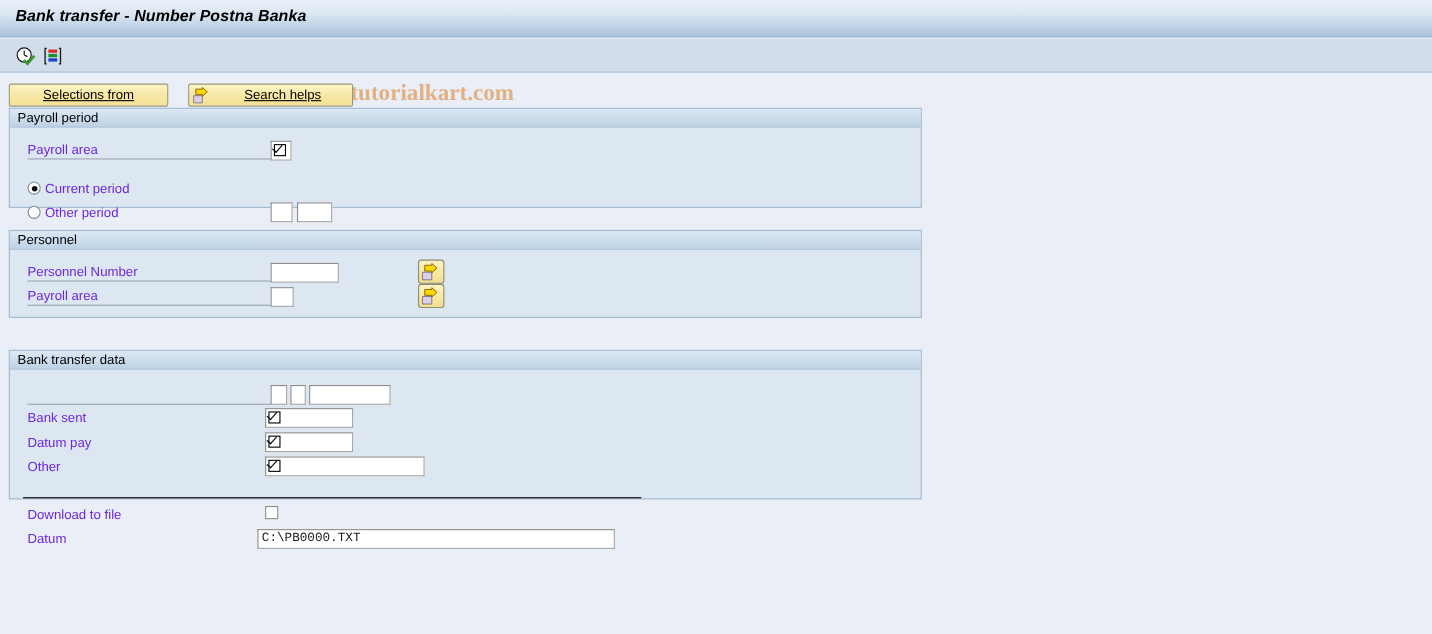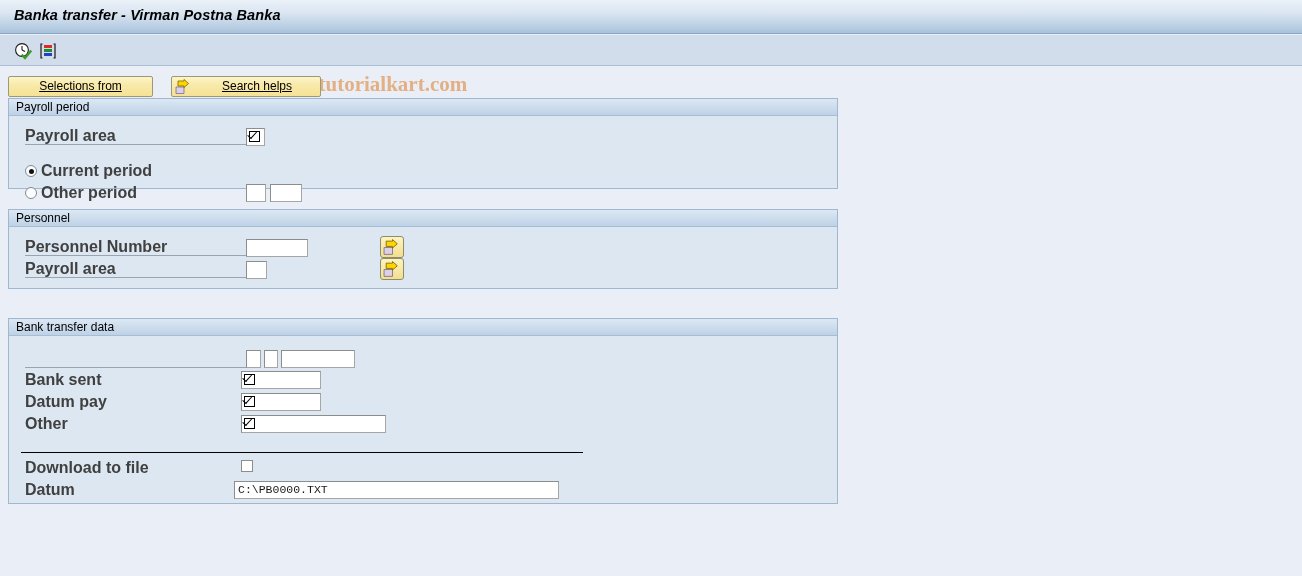--- a/index.html
+++ b/index.html
@@ -125,30 +125,29 @@
     color: #000;
     white-space: nowrap;
     overflow: hidden;
   }
   .panel-body {
     position: relative;
   }
 
   #panel-payroll  { top: 98px;  height: 91px; }
   #panel-selection{ top: 209px; height: 80px; }
-  #panel-bank     { top: 318px; height: 186px; }
+  #panel-bank     { top: 318px; height: 136px; }
 
   
   .flabel {
     position: absolute;
-    font-size: 16px;
-    color: #404040;
+    font-size: 12px;
+    color: #6d28d9;
     white-space: nowrap;
     line-height: 14px;
-    font-weight: bold;
   }
   .label-underline {
     position: absolute;
     height: 1px;
     background: #9aa4ae;
   }
 
   .inputbox {
     position: absolute;
     box-sizing: border-box;
@@ -238,21 +237,21 @@
   .hr-black {
     position: absolute;
     height: 1px;
     background: #000;
   }
 </style>
 </head>
 <body>
 
 <div class="titlebar">
-  <div class="titlebar-text">Banka transfer - Virman Postna Banka</div>
+  <div class="titlebar-text">Bank transfer - Number Postna Banka</div>
 </div>
 
 <div class="toolbar">
 
   <span class="tb-icon exec">
     <svg width="18" height="18" viewBox="0 0 18 18">
       <circle cx="8" cy="8" r="6.4" fill="#ffffff" stroke="#1a1a1a" stroke-width="1.1"></circle>
       <line x1="8" y1="8" x2="8" y2="4" stroke="#1a1a1a" stroke-width="1.1"></line>
       <line x1="8" y1="8" x2="11" y2="9.5" stroke="#1a1a1a" stroke-width="1.1"></line>
       <path d="M8.5 13.5 L11 16 L16.5 9.5" fill="none" stroke="#3c9a2e" stroke-width="2.4" stroke-linecap="square"></path>

